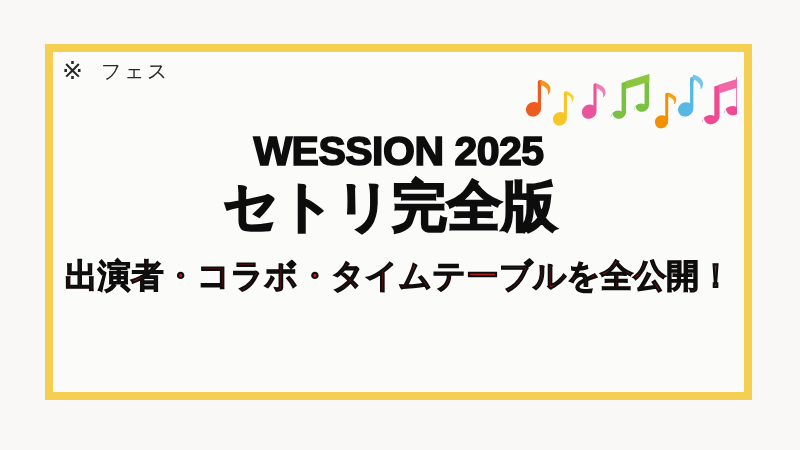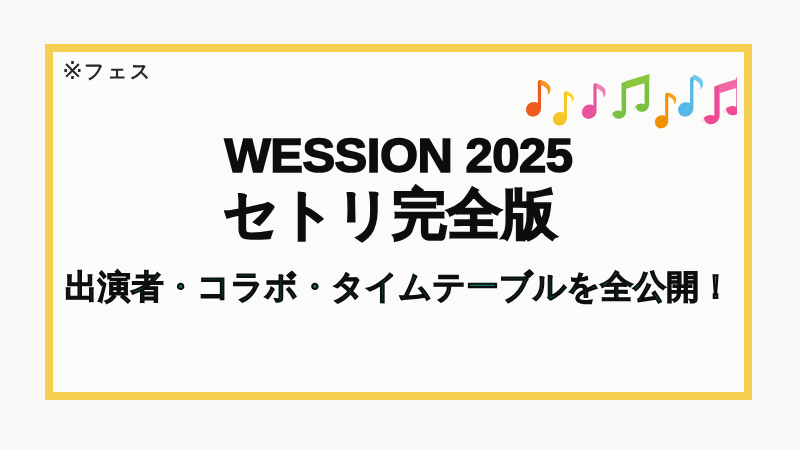--- a/index.html
+++ b/index.html
@@ -49,24 +49,24 @@
     font-size: 25px;
     line-height: 1;
     font-weight: 400;
     color: #27272b;
     display: inline-block;
     transform: translateY(-1px);
   }
   #brand .brand-text {
     font-size: 20px;
     line-height: 1;
-    font-weight: 700;
+    font-weight: 400;
     letter-spacing: 2.5px;
     color: #27272b;
-    margin-left: 1px;
+    margin-left: 18px;
   }
 
   
   #notes {
     position: absolute;
     left: 512px;
     top: 62px;
     width: 225px;
     height: 78px;
     pointer-events: none;
@@ -77,21 +77,21 @@
   #headline {
     position: absolute;
     left: 45px;
     top: 130px;
     width: 707px;
     text-align: center;
   }
 
   .title-line-1 {
     font-family: "Liberation Sans", "DejaVu Sans", sans-serif;
-    font-size: 49px;
+    font-size: 41px;
     font-weight: 700;
     line-height: 1.04;
     letter-spacing: -0.5px;
     color: #0d0d0d;
     margin: 0;
     -webkit-text-stroke: 1.6px #0d0d0d;
     white-space: nowrap;
   }
 
   .title-line-2 {
@@ -100,26 +100,26 @@
     font-weight: 700;
     line-height: 1.14;
     letter-spacing: 0px;
     color: #0d0d0d;
     margin: 2px 17px 0 0;
     -webkit-text-stroke: 1.9px #0d0d0d;
     white-space: nowrap;
   }
 
   .subtitle {
-    font-family: Liberation Serif, serif;
+    font-family: Liberation Mono, monospace;
     font-size: 33px;
     font-weight: 700;
     line-height: 1.2;
     letter-spacing: 0px;
-    color: #0f766e;
+    color: #b91c1c;
     margin: 22px 0 0 0;
     -webkit-text-stroke: 1.1px #0d0d0d;
     white-space: nowrap;
   }
 </style>
 </head>
 <body>
 
 <div id="canvas">
 

